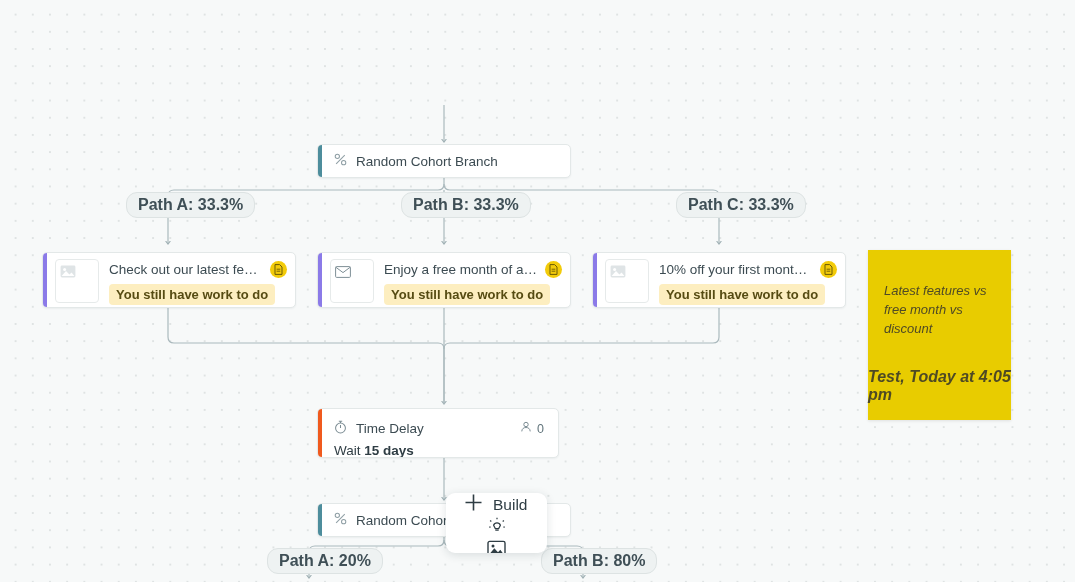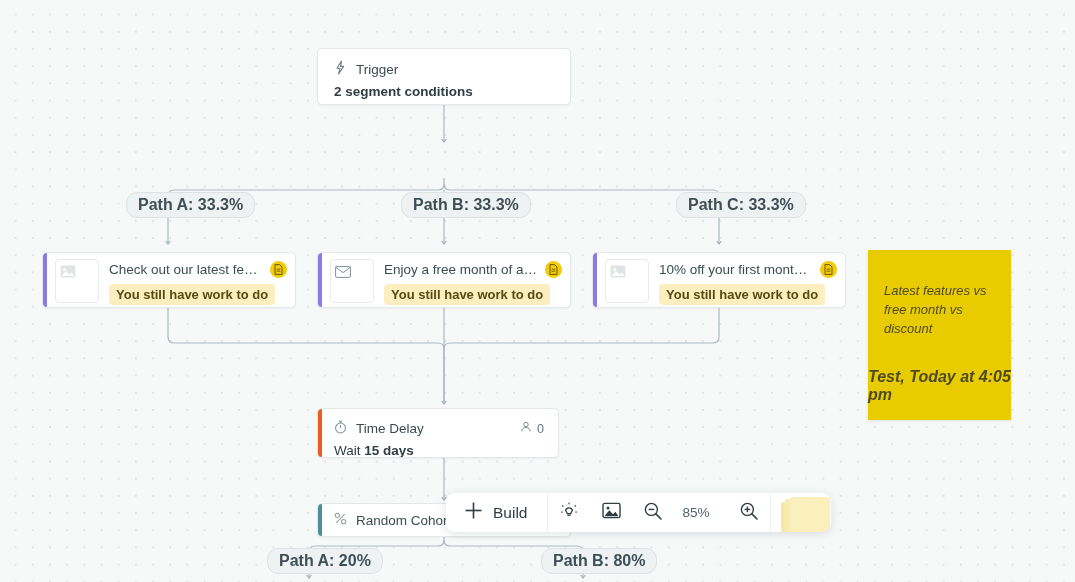--- a/index.html
+++ b/index.html
@@ -202,27 +202,28 @@
     bottom: 16px;
     font-size: 16px;
     font-weight: bold;
     color: #4e4a24;
   }
 
   
   #toolbar {
     position: absolute;
     left: 446px; top: 493px;
-    height: 39px;
+    height: 60px;
     background: #ffffff;
     border-radius: 9px;
     box-shadow: 0 2px 10px rgba(30,50,60,0.14);
     display: flex;
     align-items: center;
     overflow: hidden;
+    flex-direction: column;
   }
   #build-btn {
     display: flex;
     align-items: center;
     gap: 10px;
     padding: 0 20px 0 18px;
     height: 100%;
     cursor: pointer;
   }
   #build-btn .lbl {
@@ -285,32 +286,34 @@
       <path d="M444,308 L444,404"></path>
       <path d="M719,308 L719,337 Q719,343 713,343 L450,343 Q444,343 444,349"></path>
 
       <path d="M444,458 L444,500" marker-end="url(#ah)"></path>
 
       <path d="M444,537 L444,540 Q444,546 438,546 L315,546 Q309,546 309,552 L309,578" marker-end="url(#ah)"></path>
       <path d="M444,540 Q444,546 450,546 L577,546 Q583,546 583,552 L583,578" marker-end="url(#ah)"></path>
     </g>
   </svg>
 
-  <div class="node" id="node-trigger">
+
+  <div class="node" id="node-cohort1">
+    <div class="accent teal"></div>
     <div class="node-head">
       <span>
-        <svg width="13" height="15" viewBox="0 0 13 15">
-          <path d="M7.5,1 L3,8.2 L6,8.2 L4.6,14 L9.6,6.4 L6.6,6.4 Z" fill="none" stroke="#6a7b82" stroke-width="1.1" stroke-linejoin="round"></path>
-        </svg>
-      </span>
-      <span class="ttl">Trigger</span>
-    </div>
-    <div class="node-sub">2 segment conditions</div>
-  </div>
-
+        <svg width="13" height="13" viewBox="0 0 14 14">
+          <circle cx="3.6" cy="3.6" r="2.3" fill="none" stroke="#8f9fa5" stroke-width="1.1"></circle>
+          <circle cx="10.4" cy="10.4" r="2.3" fill="none" stroke="#8f9fa5" stroke-width="1.1"></circle>
+          <line x1="11.6" y1="2.2" x2="2.3" y2="11.7" stroke="#8f9fa5" stroke-width="1.1"></line>
+        </svg>
+      </span>
+      <span class="ttl">Random Cohort Branch</span>
+    </div>
+  </div>
 
   <div class="pill" id="pill-a">Path A: 33.3%</div>
   <div class="pill" id="pill-b">Path B: 33.3%</div>
   <div class="pill" id="pill-c">Path C: 33.3%</div>
 
   <div class="node email-node" id="node-email-a">
     <div class="accent purple"></div>
     <div class="email-inner">
       <div class="thumb">
         <span>

